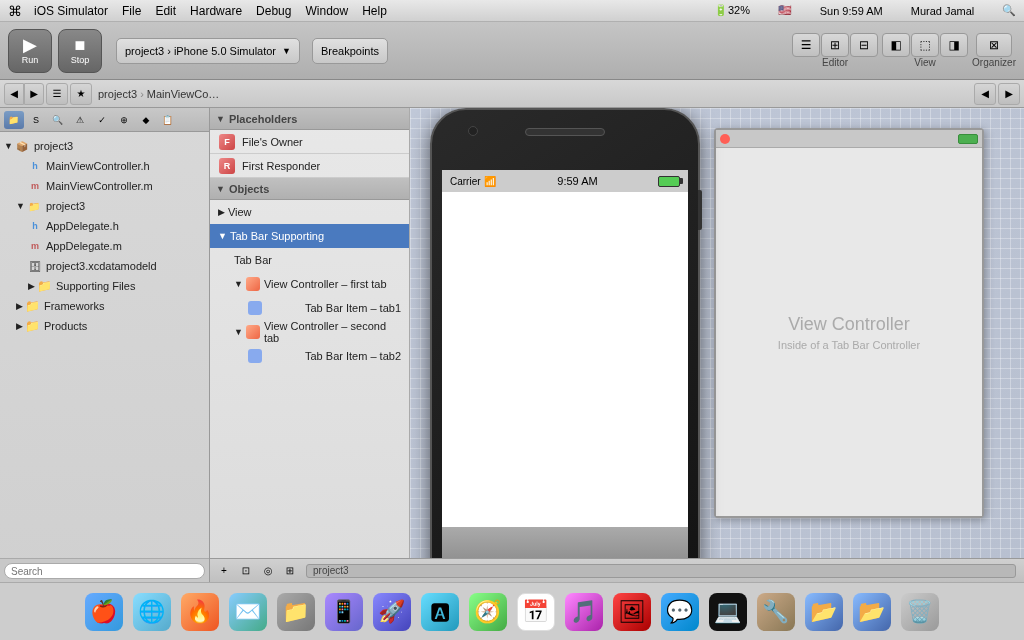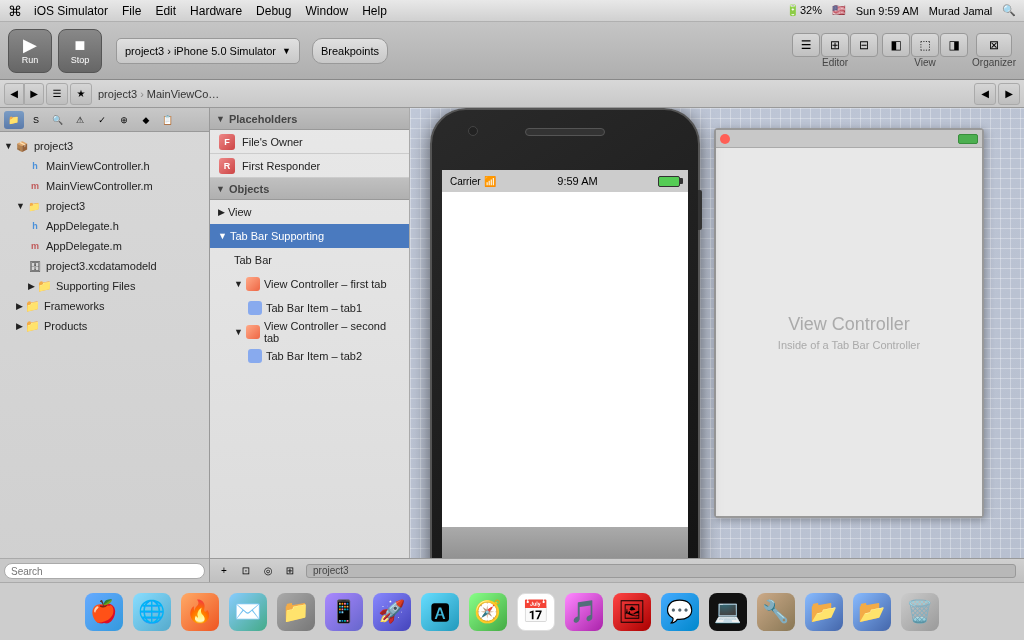--- a/index.html
+++ b/index.html
@@ -11,21 +11,21 @@
       background: linear-gradient(to bottom, #e8e8e8, #d0d0d0);
       display: flex;
       align-items: center;
       padding: 0 8px;
       border-bottom: 1px solid #b0b0b0;
       font-size: 12px;
       font-weight: 500;
     }
     .menu-bar-apple { font-size: 14px; margin-right: 12px; }
     .menu-bar-item { margin-right: 14px; cursor: pointer; }
-    .menu-bar-right { margin-left: auto; display: flex; align-items: center; gap: 10px; font-size: 11px; }
+    .menu-bar-right { margin-left: auto; display: flex; align-items: center; gap: 28px; font-size: 11px; }
 
     
     .xcode-window {
       width: 1024px;
       height: 618px;
       display: flex;
       flex-direction: column;
       background: #ebebeb;
     }
 
@@ -67,21 +67,21 @@
       border-radius: 5px;
       padding: 3px 8px;
       font-size: 11px;
       height: 26px;
       display: flex;
       align-items: center;
     }
     .breakpoints-btn {
       background: linear-gradient(to bottom, #e0e0e0, #c8c8c8);
       border: 1px solid #999;
-      border-radius: 10px;
+      border-radius: 5px;
       padding: 3px 8px;
       font-size: 11px;
       height: 26px;
       display: flex;
       align-items: center;
       margin-left: 8px;
     }
     .toolbar-right {
       margin-left: auto;
       display: flex;
@@ -269,21 +269,21 @@
       font-size: 11px;
       color: #222;
     }
     .panel-icon { width: 18px; height: 18px; margin-right: 6px; display: flex; align-items: center; justify-content: center; }
     .object-item { display: flex; align-items: center; height: 24px; padding: 0 8px; cursor: pointer; font-size: 11px; color: #222; }
     .object-item.selected { background: #4a7abf; color: white; }
     .object-section { border-bottom: 1px solid #ccc; }
 
     
     .obj-indent-1 { padding-left: 24px; }
-    .obj-indent-2 { padding-left: 38px; }
+    .obj-indent-2 { padding-left: 38px; justify-content: space-between; }
 
     
     .canvas-area {
       flex: 1;
       background: linear-gradient(135deg, #c0c8d8 0%, #b8c0d0 100%);
       position: relative;
       overflow: hidden;
       display: flex;
       align-items: flex-start;
       justify-content: center;

